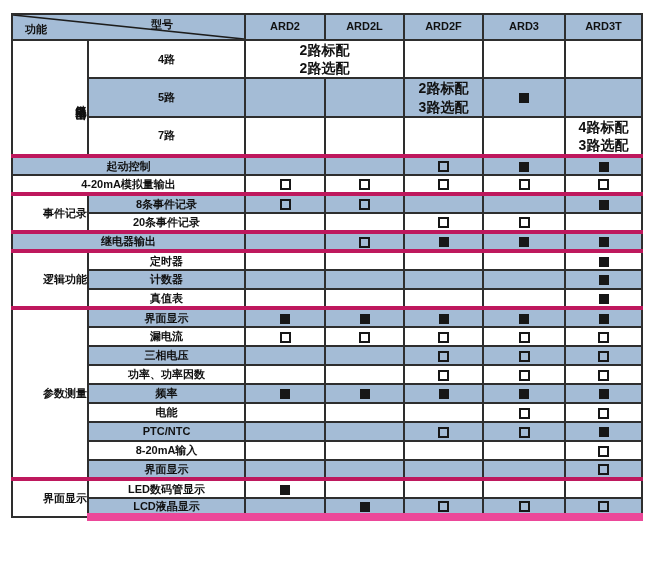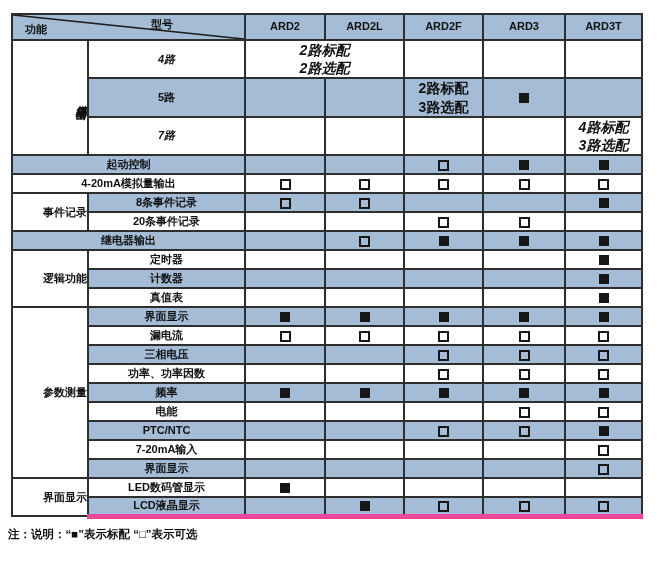--- a/index.html
+++ b/index.html
@@ -2,29 +2,29 @@
 <html><head>
 <meta charset="utf-8">
 <style>
   html,body{margin:0;padding:0;background:#fff;}
   body{width:665px;height:576px;font-family:"Liberation Sans","DejaVu Sans",sans-serif;color:#111;}
   .wrap{padding:13px 0 0 11px;}
   table{border-collapse:collapse;table-layout:fixed;width:630px;border:2px solid #151515;}
   th,td{border:2px solid #2e2e2e;padding:0;margin:0;text-align:center;vertical-align:middle;
         font-size:11px;font-weight:bold;line-height:1.2;overflow:hidden;}
   tr.hh{height:26px;}
-  tr.h1{height:32px;font-style:italic;}
+  tr.h1{height:32px;}
   tr.h2{height:27px;margin-left:16px;}
   tr.hs{height:19px;}
   thead th{background:#a4bcd6;}
   tr.blue td{background:#a4bcd6;}
   tr.white td{background:#ffffff;}
   td.grp{background:#ffffff !important;text-align:right;}
-  tr.sect td, tr.sect td.grp{border-top:2px solid #be185d;}
-  tr.last td{border-bottom:5px solid #ec4899;}
+  tr.sect td, tr.sect td.grp{border-top:4px solid #be185d;}
+  tr.last td{border-bottom:8px solid #ec4899;}
   .corner{position:relative;padding:0;}
   .corner svg{position:absolute;left:0;top:0;width:100%;height:100%;display:block;}
   .lbl-func{position:absolute;left:12px;bottom:3px;font-size:11px;}
   .lbl-model{position:absolute;left:138px;top:3px;font-size:11px;}
   .vert{writing-mode:vertical-lr;text-orientation:upright;display:inline-block;
         letter-spacing:1px;font-size:11px;}
   .sq{display:inline-block;vertical-align:middle;}
   .sq.filled{width:10px;height:10px;background:#171717;}
   .sq.open{width:11px;height:11px;border:2px solid #171717;box-sizing:border-box;background:transparent;}
   .cfg-text{font-size:14px;white-space:pre-line;line-height:1.3;}
@@ -205,21 +205,21 @@
     </tr>
     <tr class="blue hs">
       <td class="feat">PTC/NTC</td>
       <td></td>
       <td></td>
       <td><span class="sq open"></span></td>
       <td><span class="sq open"></span></td>
       <td><span class="sq filled"></span></td>
     </tr>
     <tr class="white hs">
-      <td class="feat">7-20mA输入</td>
+      <td class="feat">8-20mA输入</td>
       <td></td>
       <td></td>
       <td></td>
       <td></td>
       <td><span class="sq open"></span></td>
     </tr>
     <tr class="blue hs">
       <td class="feat">界面显示</td>
       <td></td>
       <td></td>
@@ -240,14 +240,13 @@
       <td class="feat">LCD液晶显示</td>
       <td></td>
       <td><span class="sq filled"></span></td>
       <td><span class="sq open"></span></td>
       <td><span class="sq open"></span></td>
       <td><span class="sq open"></span></td>
     </tr>
   </tbody>
 </table>
 
-<div class="note">注：说明：“■”表示标配 “□”表示可选</div>
 </div>
 
 </body></html>

